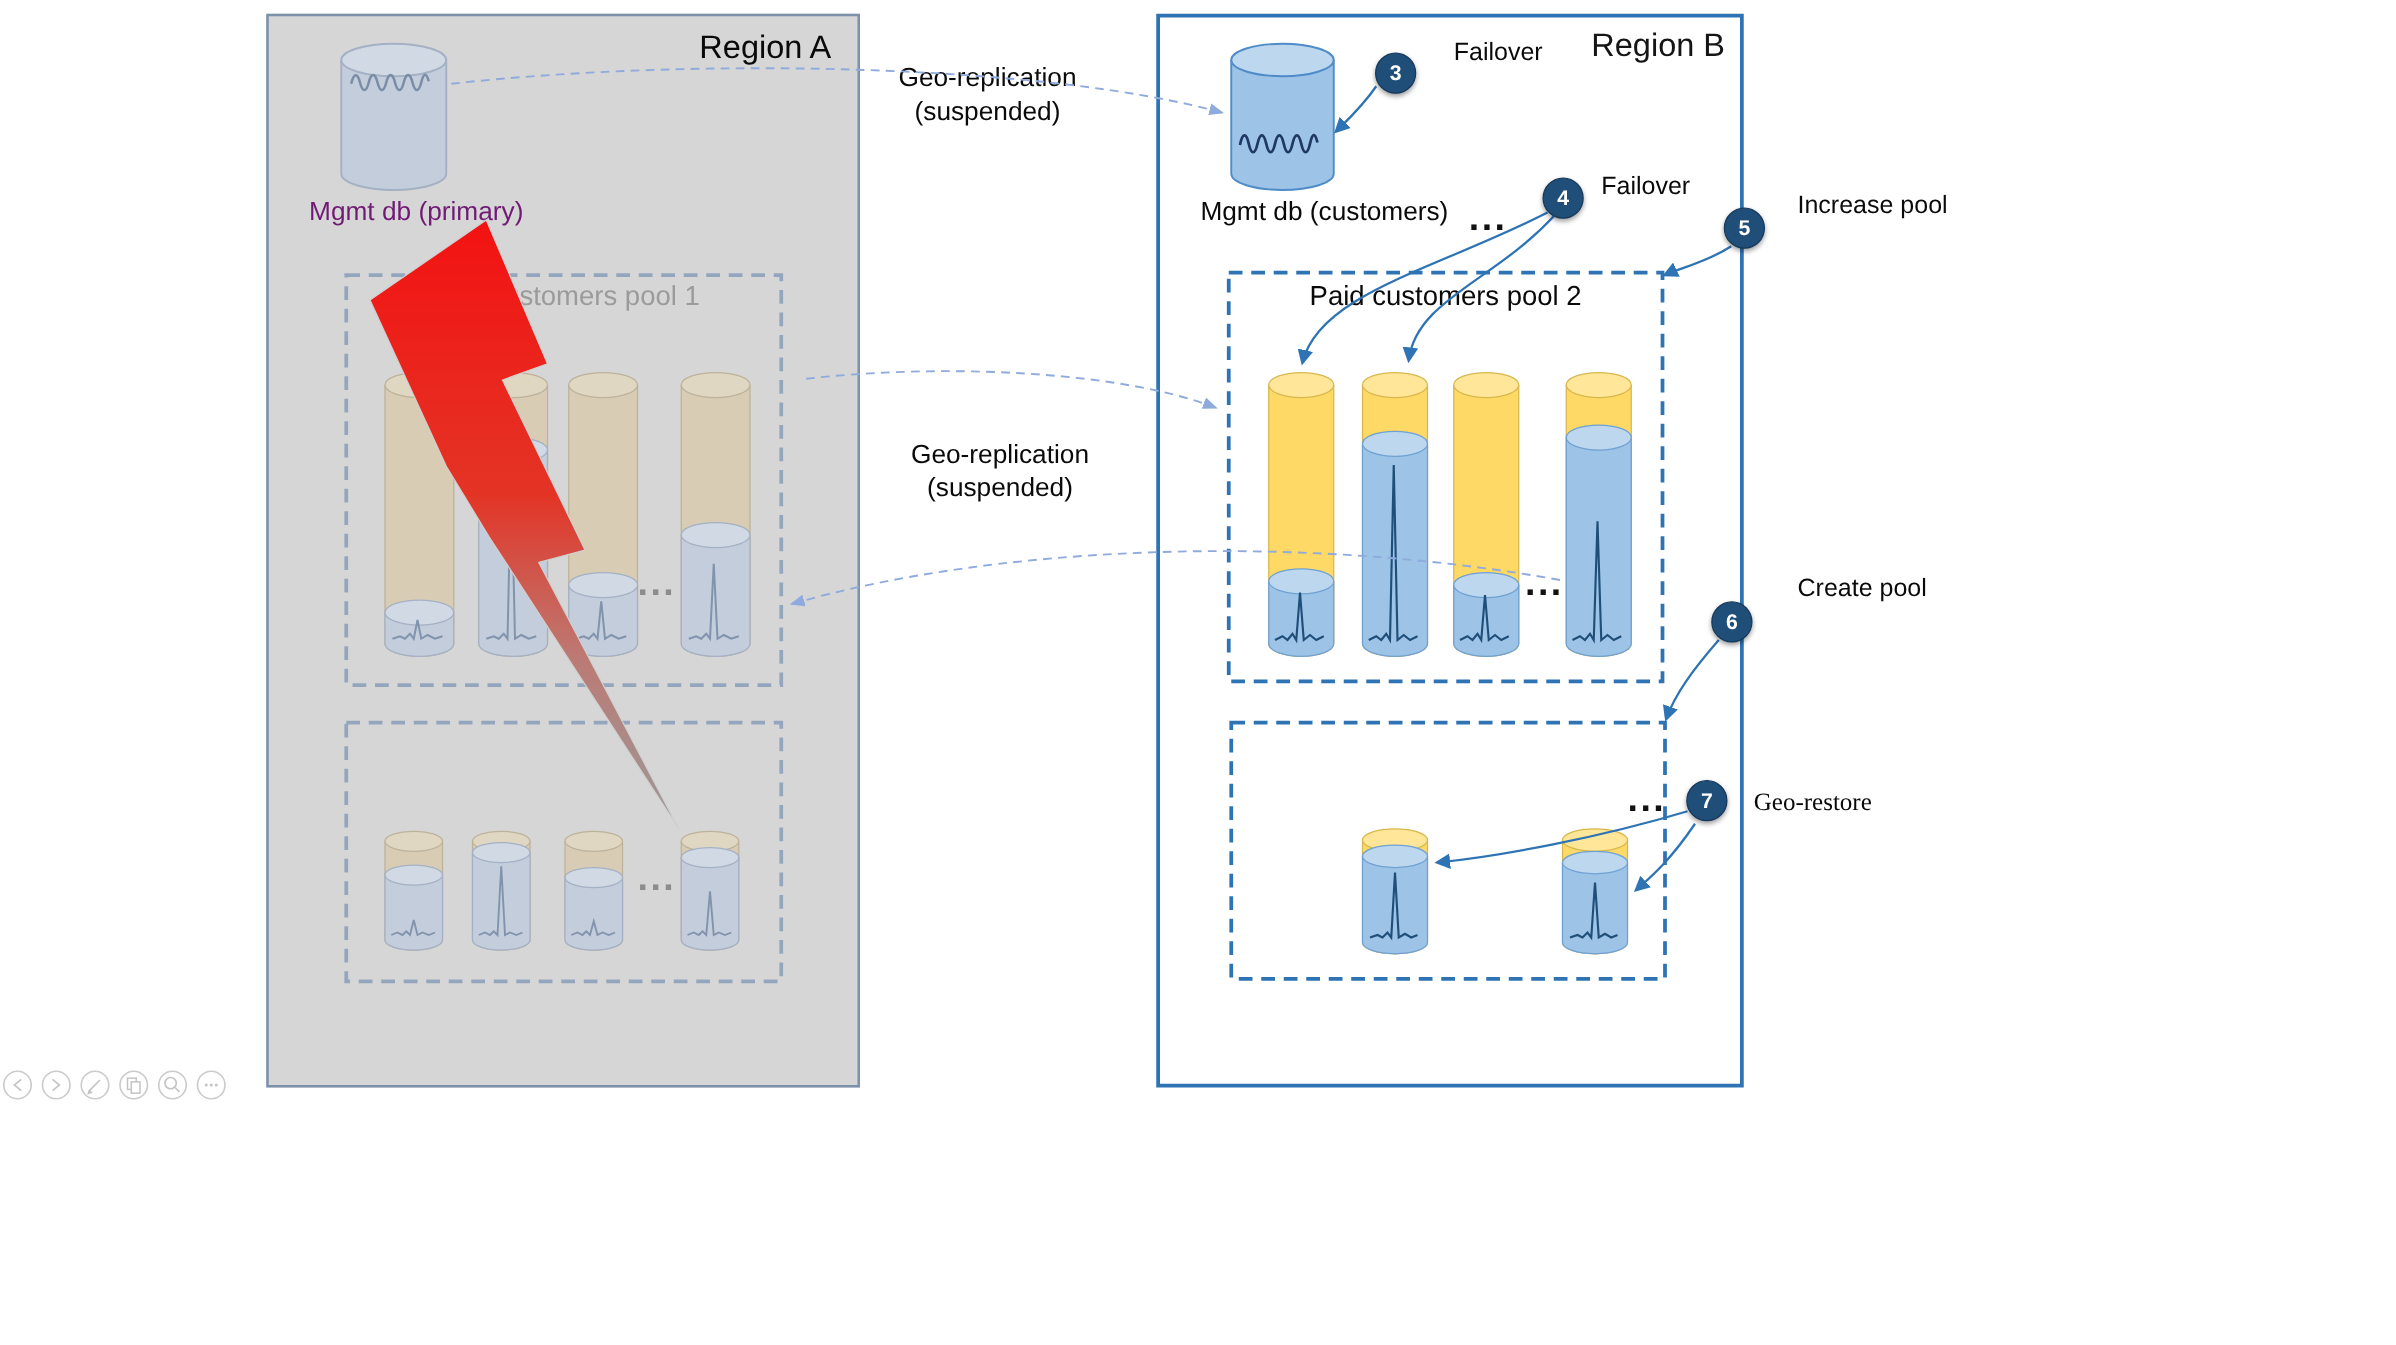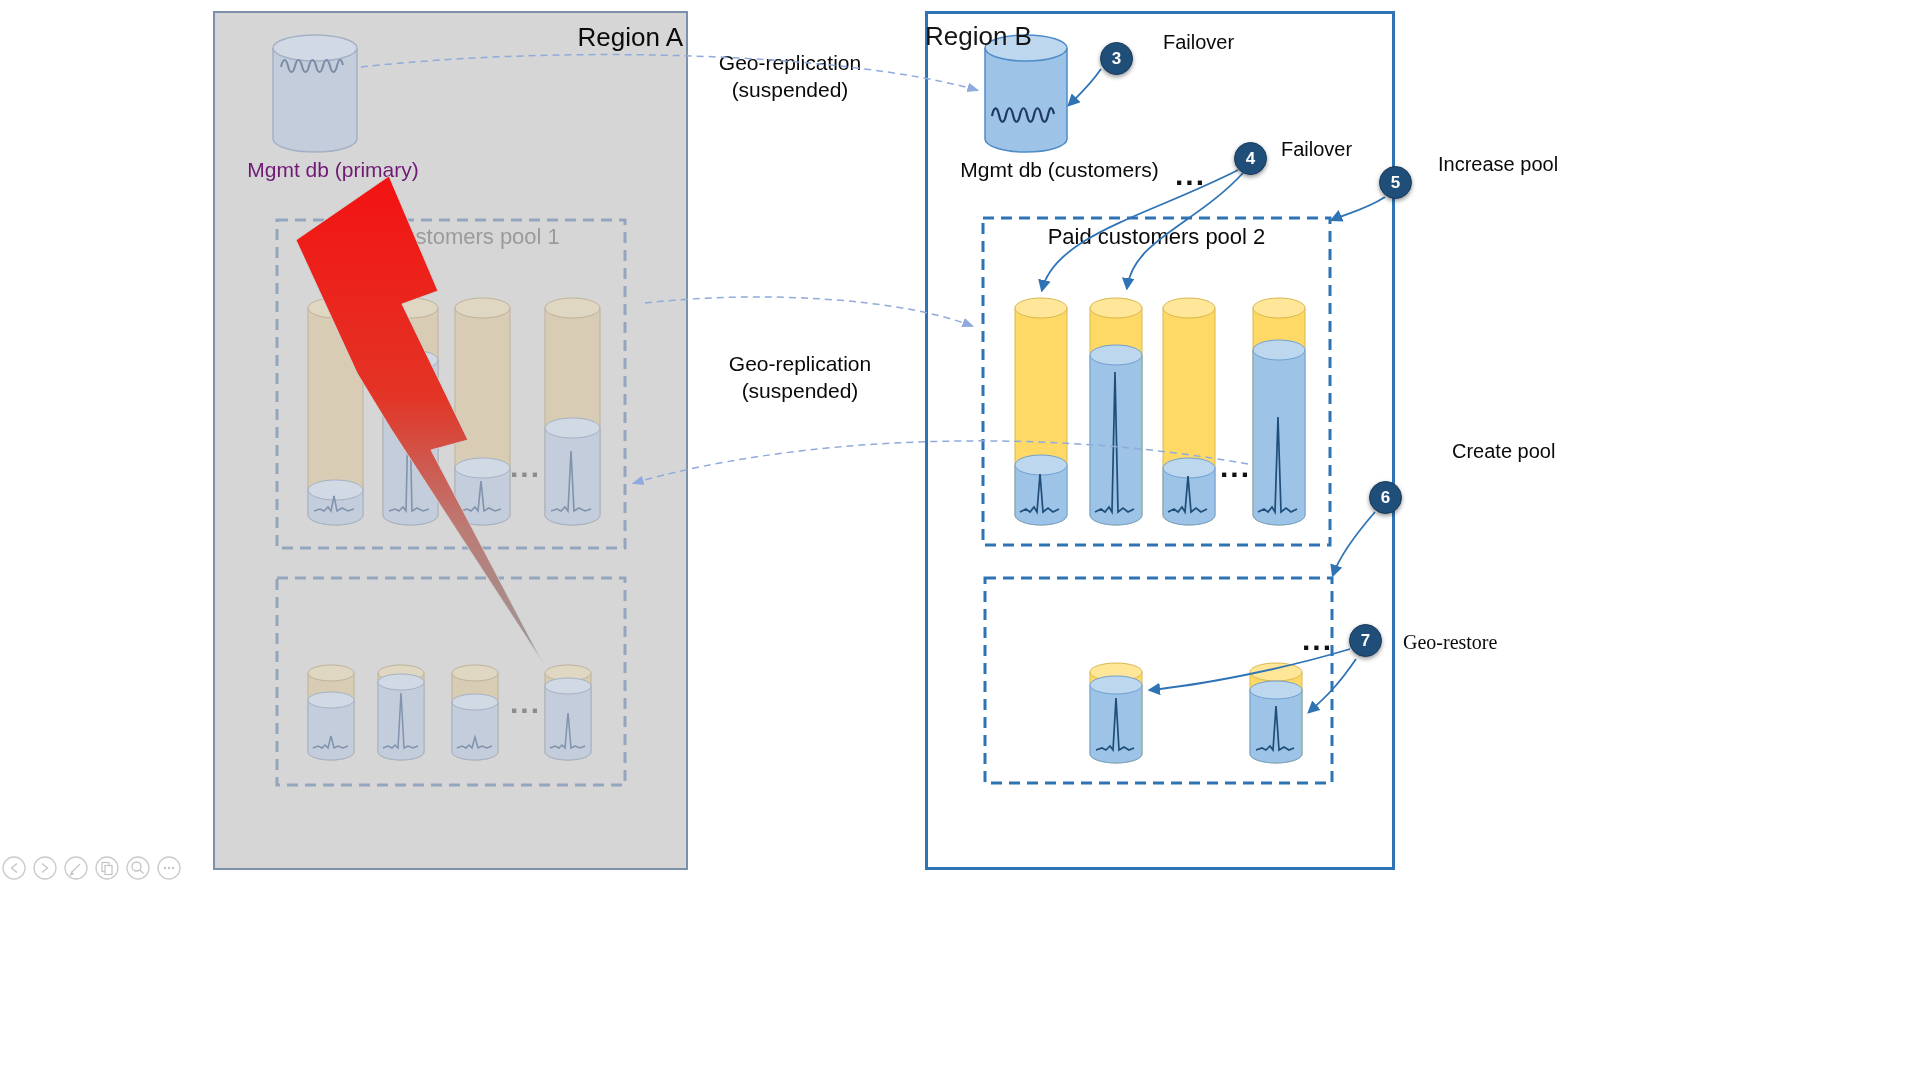--- a/index.html
+++ b/index.html
@@ -152,40 +152,40 @@
     </g>
     <g>
       <path d="M1250,672 L1250,754 A26,9 0 0 0 1302,754 L1302,672" fill="#FFD966" stroke="#D8B84E"></path>
       <ellipse cx="1276" cy="672" rx="26" ry="9" fill="#FFE699" stroke="#D8B84E"></ellipse>
       <path d="M1250,690 L1250,754 A26,9 0 0 0 1302,754 L1302,690" fill="#9DC3E6" stroke="#6FA1D2"></path>
       <ellipse cx="1276" cy="690" rx="26" ry="9" fill="#BDD7EE" stroke="#6FA1D2"></ellipse>
       <path d="M1256,750 l6,-2 l4,2 l4,-4 l3,4 l3,-44 l3,44 l5,-3 l5,3 l5,-2" fill="none" stroke="#1F4E79" stroke-width="1.7"></path>
     </g>
   </svg>
 
-  <span class="t title right z4" style="left:231px; top:22px; width:452px;">Region A</span>
+  <span class="t title right z4" style="left:213px; top:22px; width:452px;">Region A</span>
   <span class="t db-t muted2 center z4" style="left:218px; top:158px; width:230px;">Mgmt db (primary)</span>
   <span class="t pool-t muted center z4" style="left:277px; top:224px; width:348px;">Paid customers pool 1</span>
   <span class="t ell ell-a z4" style="left:510px; top:452px;">...</span>
   <span class="t ell ell-a z4" style="left:510px; top:688px;">...</span>
   <style></style>
 
   <svg class="abs svg-layer z5" width="1917" height="1076" viewBox="0 0 1917 1076">
     <defs>
       <linearGradient id="boltGrad" x1="0" y1="0" x2="0" y2="1">
         <stop offset="0" stop-color="#F31212"></stop>
         <stop offset="0.45" stop-color="#E33425"></stop>
         <stop offset="0.72" stop-color="#BC7A74"></stop>
         <stop offset="1" stop-color="#9A9A9A"></stop>
       </linearGradient>
     </defs>
     <polygon points="389,176 438,291 402,304 468,440 431,450 543,663 391,429 357,373 296,240" fill="url(#boltGrad)" stroke="#D0D0D0" stroke-width="1"></polygon>
   </svg>
 
-  <span class="t title z6" style="left:925px; top:21px; width:455px; text-align:left; color:#151515;">Region B</span>
+  <span class="t title z6" style="left:925px; top:21px; width:455px; text-align:right; color:#151515;">Region B</span>
   <span class="t db-t center z6" style="left:952px; top:158px; width:215px;">Mgmt db (customers)</span>
   <span class="t ell z6" style="left:1175px; top:160px;">...</span>
   <span class="t pool-t center z6" style="left:983px; top:224px; width:347px;">Paid customers pool 2</span>
   <span class="t ell z6" style="left:1220px; top:452px;">...</span>
   <span class="t ell z6" style="left:1302px; top:625px;">...</span>
 
   <div class="t geo-t center z6" style="left:690px; top:49px; width:200px;">
     <span style="display:block;">Geo-replication</span>
     <span style="display:block;">(suspended)</span>
   </div>
@@ -228,21 +228,21 @@
   <span class="t step-t z8" style="left:1281px; top:138px;">Failover</span>
 
   <div class="badge" style="left:1379px; top:166px;">
       <span>5</span>
     </div>
   <span class="t step-t z8" style="left:1438px; top:153px;">Increase pool</span>
 
   <div class="badge" style="left:1369px; top:481px;">
       <span>6</span>
     </div>
-  <span class="t step-t z8" style="left:1438px; top:440px;margin-left:14px;">Create pool</span>
+  <span class="t step-t z8" style="left:1438px; top:460px;">Create pool</span>
 
   <div class="badge" style="left:1349px; top:624px;">
       <span>7</span>
     </div>
   <span class="t step-t z8" style="left:1403px; top:631px;font-family:Liberation Serif, serif;">Geo-restore</span>
 
   <svg class="abs z8" style="left:2px; top:853px; pointer-events:auto;" width="185" height="30" viewBox="0 0 185 30">
     <g>
       <circle cx="12" cy="15" r="11" fill="none" stroke="#CBCBCB" stroke-width="1.3"></circle>
       <path d="M15,10.5 L9.5,15 L15,19.5" fill="none" stroke="#C4C4C4" stroke-width="1.3"></path>

